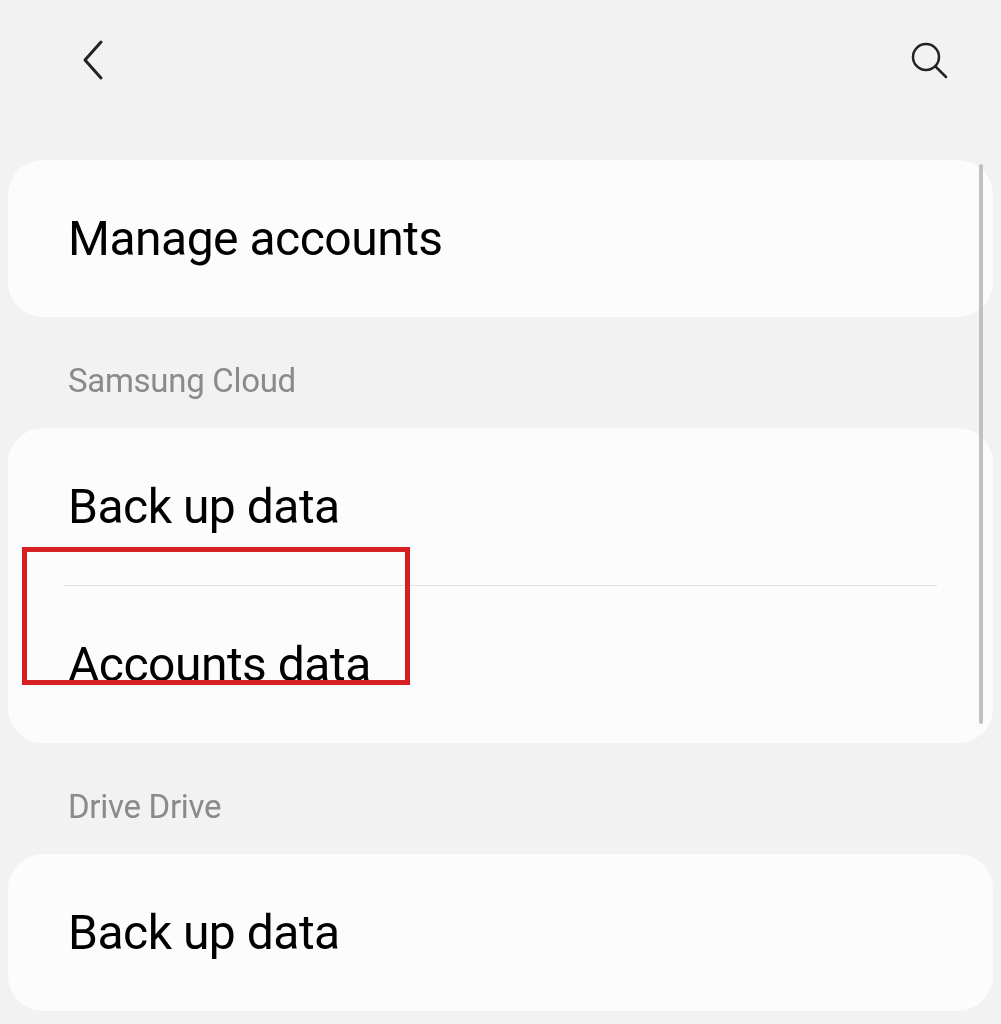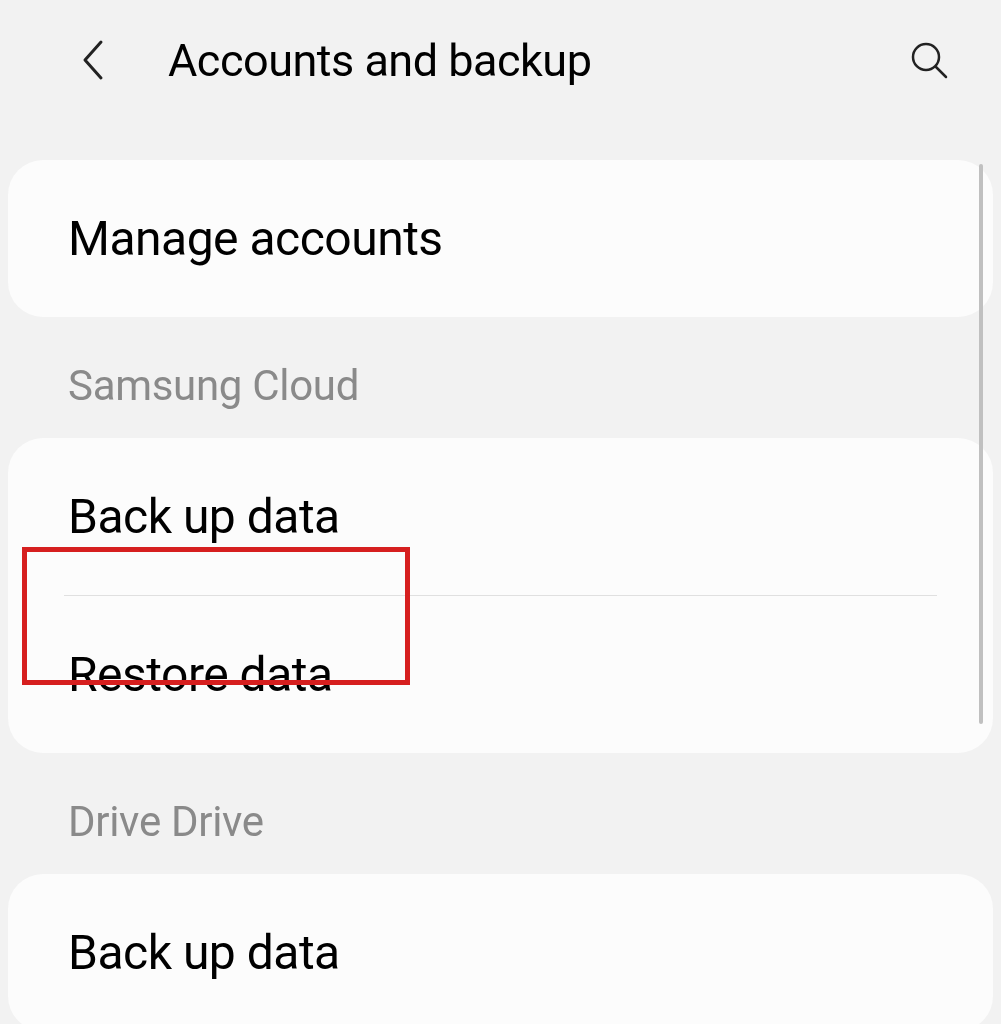--- a/index.html
+++ b/index.html
@@ -78,21 +78,21 @@
       cursor: pointer;
       letter-spacing: -0.5px;
     }
     .divider {
       height: 1px;
       background: #e0e0e0;
       margin: 0 56px;
     }
     .section-header {
       padding: 44px 60px 28px 60px;
-      font-size: 42px;
+      font-size: 33px;
       font-weight: 400;
       color: #8a8a8a;
       letter-spacing: -0.3px;
     }
     .highlight-box {
       position: absolute;
       border: 5px solid #d61f1f;
       pointer-events: none;
     }
     .scrollbar-track {
@@ -112,41 +112,40 @@
   </style>
 </head>
 <body>
 
 <div class="header">
   <div class="back-button">
     <svg viewBox="0 0 26 44" fill="none" stroke="#222" stroke-width="3" stroke-linecap="round" stroke-linejoin="round">
       <polyline points="22,4 6,22 22,40"></polyline>
     </svg>
   </div>
-  <div class="page-title">Accounts and backup</div>
   <div class="search-button">
     <svg viewBox="0 0 40 40" fill="none" stroke="#222" stroke-width="2.5" stroke-linecap="round">
       <circle cx="17" cy="17" r="13"></circle>
       <line x1="27" y1="27" x2="37" y2="37"></line>
     </svg>
   </div>
 </div>
 
 <div class="content">
 
   <div class="card">
     <div class="list-item">Manage accounts</div>
   </div>
 
   <div class="section-header">Samsung Cloud</div>
 
   <div class="card">
     <div class="list-item">Back up data</div>
     <div class="divider"></div>
-    <div class="list-item" id="restore-item">Restore data</div>
+    <div class="list-item" id="restore-item">Accounts data</div>
   </div>
 
   <div class="section-header">Drive Drive</div>
 
   <div class="card">
     <div class="list-item">Back up data</div>
   </div>
 
   <div class="highlight-box" style="left:22px; top:427px; width:388px; height:138px;"></div>
 

